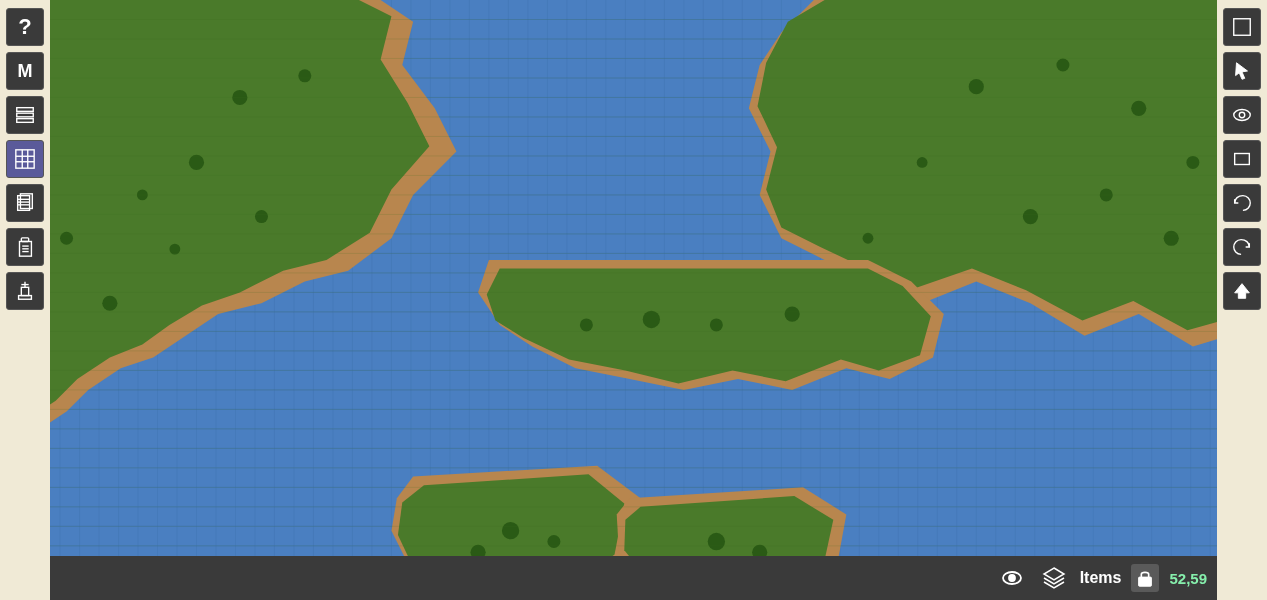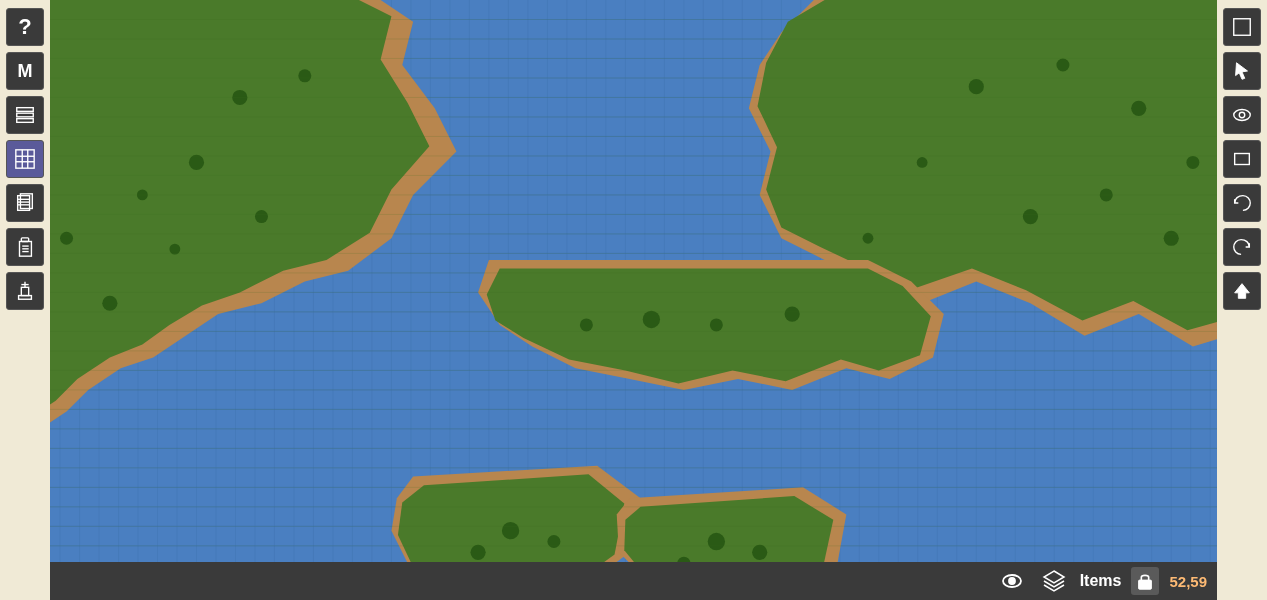--- a/index.html
+++ b/index.html
@@ -77,21 +77,21 @@
     .tool-btn-active {
       background: #5a5a9a;
     }
 
     
     #status-bar {
       position: absolute;
       bottom: 0;
       left: 50px;
       right: 50px;
-      height: 38px;
+      height: 44px;
       background: #3a3a3a;
       display: flex;
       align-items: center;
       justify-content: flex-end;
       padding: 0 10px;
       gap: 10px;
       z-index: 10;
     }
 
     .status-icon {
@@ -118,21 +118,21 @@
     #lock-icon-wrapper {
       display: flex;
       align-items: center;
       justify-content: center;
       background: #5a5a5a;
       border-radius: 3px;
       padding: 3px;
     }
 
     #coords {
-      color: #fdba74;
+      color: #86efac;
       font-size: 15px;
       font-weight: bold;
     }
 
     
     #terrain-svg {
       position: absolute;
       top: 0;
       left: 0;
       width: 100%;

